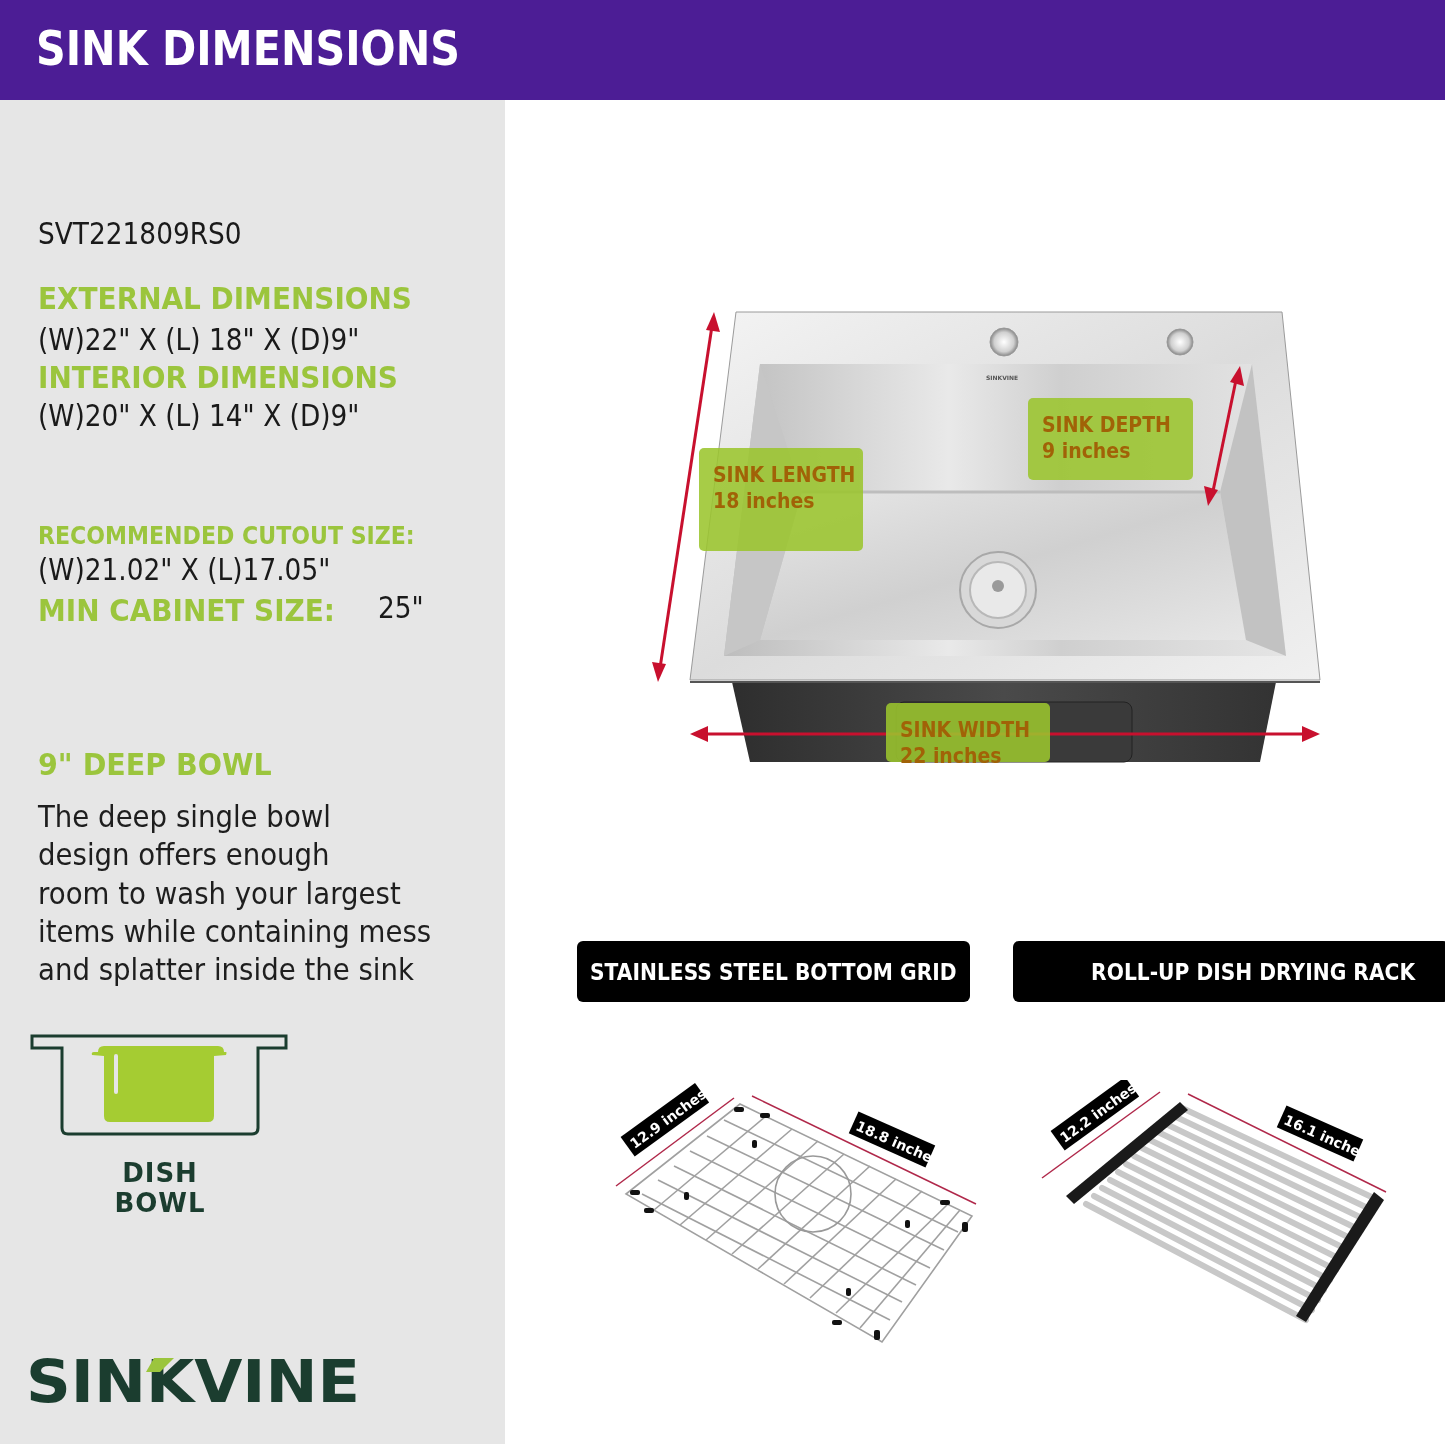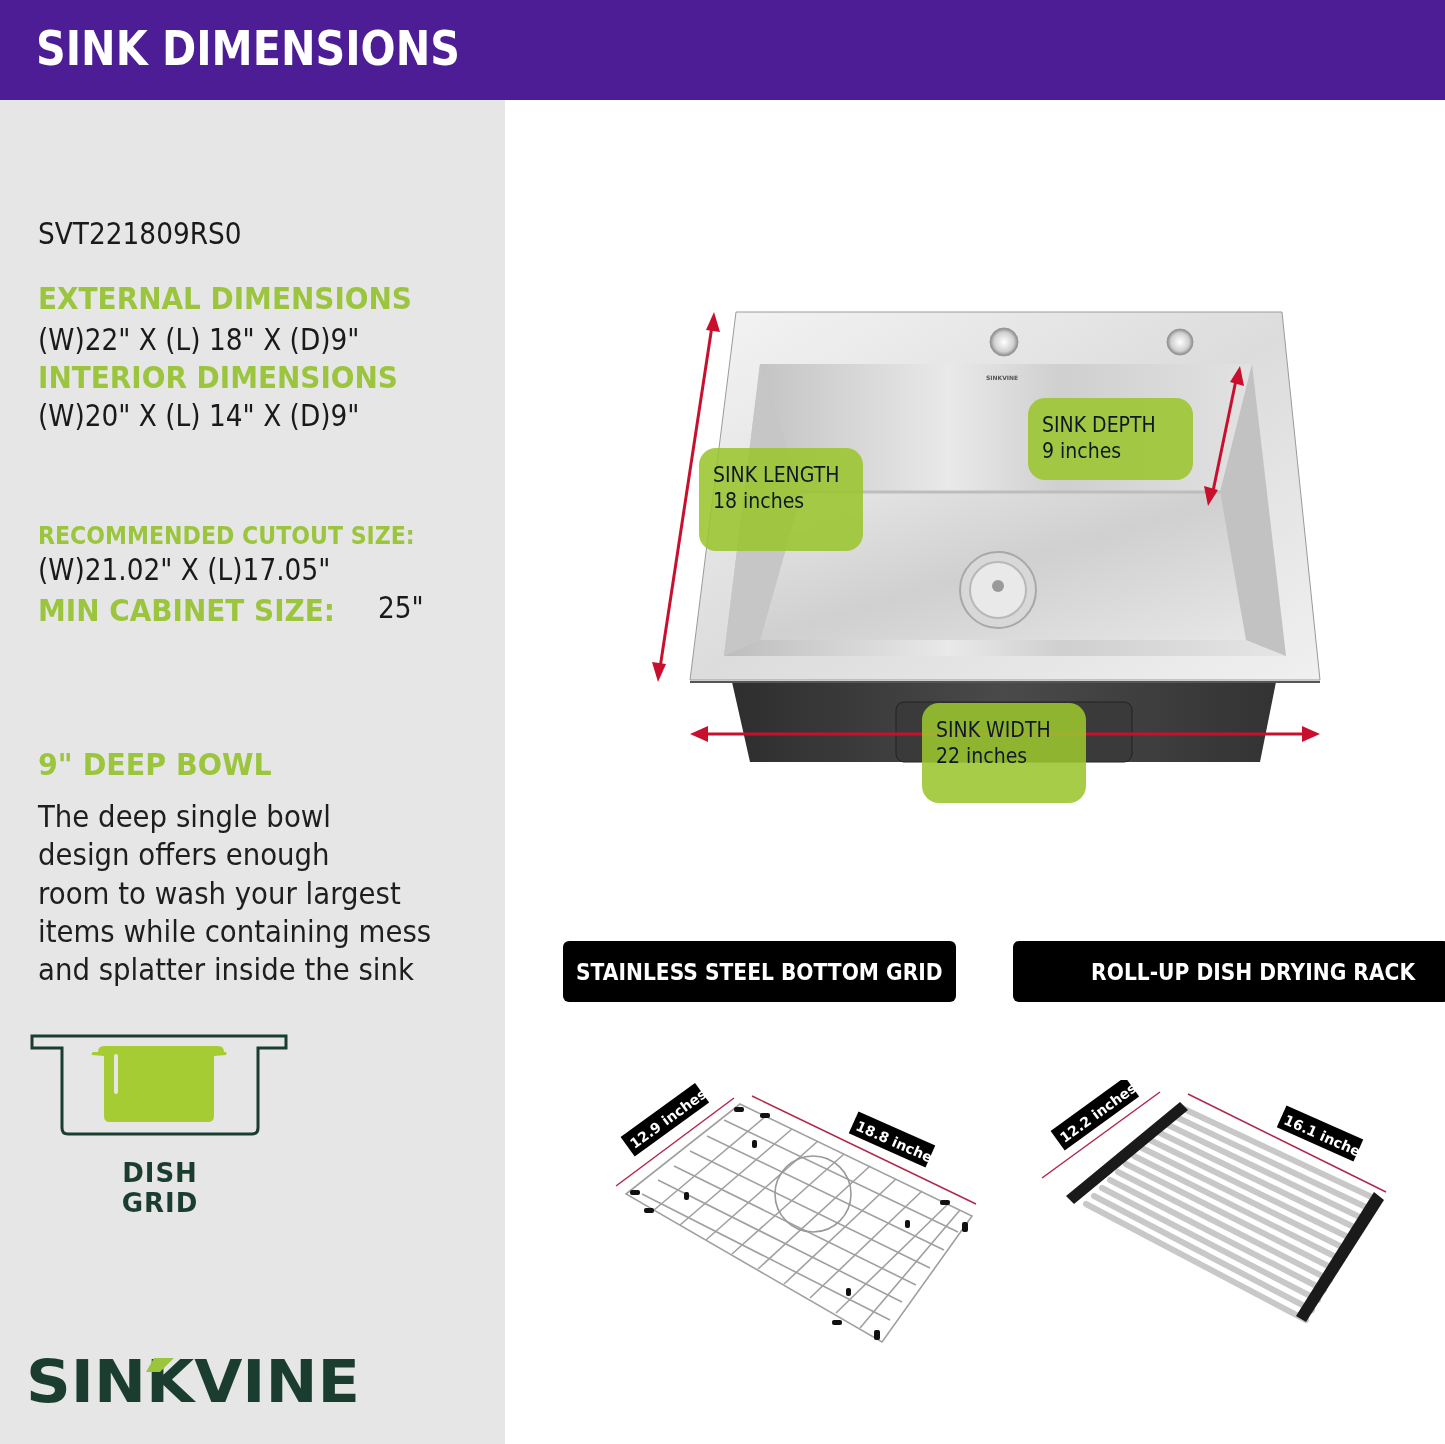--- a/index.html
+++ b/index.html
@@ -21,21 +21,21 @@
   .gh4 { left:38px; top:492px; font-size:31px; transform:scaleX(0.9); transform-origin:left; }
   .d4 { left:378px; top:490px; }
   .gh5 { left:38px; top:646px; font-size:31px; transform:scaleX(0.92); transform-origin:left; }
   .para { position:absolute; left:38px; top:696px; width:470px; font-family:"DejaVu Sans", sans-serif; font-size:30px; line-height:38.3px; color:#1e1e1e; transform:scaleX(0.92); transform-origin:left top; }
   .para span { display:block; white-space:nowrap; }
   .deep-icon { position:absolute; left:30px; top:1032px; }
   .deep-label { position:absolute; left:60px; top:1158px; width:200px; text-align:center; font-family:"DejaVu Sans", sans-serif; font-weight:bold; font-size:26px; line-height:30px; color:#1b3d2f; letter-spacing:1px; }
   .deep-label span { display:block; }
   .brand { position:absolute; left:26px; top:1352px; }
   .sink-img { position:absolute; left:640px; top:290px; }
-  .callout { position:absolute; background:rgba(155,197,45,0.88); border-radius:17px; color:#0f172a; font-family:"DejaVu Sans", sans-serif; font-weight:normal; font-size:21px; line-height:26px; padding:14px 14px; box-sizing:border-box; }
+  .callout { position:absolute; background:rgba(155,197,45,0.88); border-radius:5px; color:#a16207; font-family:"DejaVu Sans", sans-serif; font-weight:bold; font-size:21px; line-height:26px; padding:14px 14px; box-sizing:border-box; }
   .callout span { display:block; white-space:nowrap; transform:scaleX(0.9); transform-origin:left; }
   .pill { position:absolute; background:#000000; color:#ffffff; border-radius:6px; font-family:"DejaVu Sans", sans-serif; font-weight:bold; font-size:23px; display:flex; align-items:center; justify-content:center; }
   .pill span { transform:scaleX(0.88); white-space:nowrap; display:inline-block; }
   .acc-svg { position:absolute; }
 </style>
 </head>
 <body>
 
 <div class="header">
   <div class="header-title t">SINK DIMENSIONS</div>
@@ -65,21 +65,21 @@
 
 <div class="deep-icon">
   <svg width="262" height="106" viewBox="0 0 262 106">
     <path d="M2,4 L256,4 L256,16 L228,16 L228,96 Q228,102 222,102 L38,102 Q32,102 32,96 L32,16 L2,16 Z" fill="none" stroke="#1b3d2f" stroke-width="3"></path>
     <path d="M68,20 Q68,14 74,14 L188,14 Q194,14 194,20 L196,20 Q197,20 196,23 L184,24 L184,84 Q184,90 178,90 L80,90 Q74,90 74,84 L74,24 L62,23 Q61,20 64,20 Z" fill="#a5cc32"></path>
     <rect x="84" y="22" width="4" height="40" rx="2" fill="#e6e6e6"></rect>
   </svg>
 </div>
 <div class="deep-label">
   <span>DISH</span>
-  <span>GRID</span>
+  <span>BOWL</span>
 </div>
 
 <div class="brand">
   <svg width="340" height="56" viewBox="0 0 340 56">
     <text x="0" y="50" font-family="DejaVu Sans, sans-serif" font-weight="bold" font-size="58" fill="#1b3d2f" textLength="334" lengthAdjust="spacingAndGlyphs">SINKVINE</text>
     <polygon points="128,6 148,6 134,20 120,20" fill="#9bc53d"></polygon>
   </svg>
 </div>
 
 <div class="sink-img">
@@ -148,26 +148,26 @@
 </div>
 
 <div class="callout" style="left:699px; top:448px; width:164px; height:103px;">
   <span>SINK LENGTH</span>
   <span>18  inches</span>
 </div>
 <div class="callout" style="left:1028px; top:398px; width:165px; height:82px;">
   <span>SINK DEPTH</span>
   <span>9  inches</span>
 </div>
-<div class="callout" style="left:922px; top:703px; width:164px; height:100px;">
+<div class="callout" style="left:886px; top:703px; width:164px; height:59px;">
   <span>SINK WIDTH</span>
   <span>22  inches</span>
 </div>
 
-<div class="pill" style="left:563px; top:941px; width:393px; height:61px;">
+<div class="pill" style="left:577px; top:941px; width:393px; height:61px;">
   <span>STAINLESS STEEL BOTTOM GRID</span>
 </div>
 <div class="pill" style="left:1013px; top:941px; width:392px; height:61px;padding-left:44px;">
   <span>ROLL-UP DISH DRYING RACK</span>
 </div>
 
 <div class="acc-svg" style="left:600px; top:1080px;">
   <svg width="390" height="270" viewBox="0 0 390 270">
     <g stroke="#a0a0a0" stroke-width="1.6" fill="none">
       <polygon points="140,24 372,136 282,262 26,114"></polygon>

